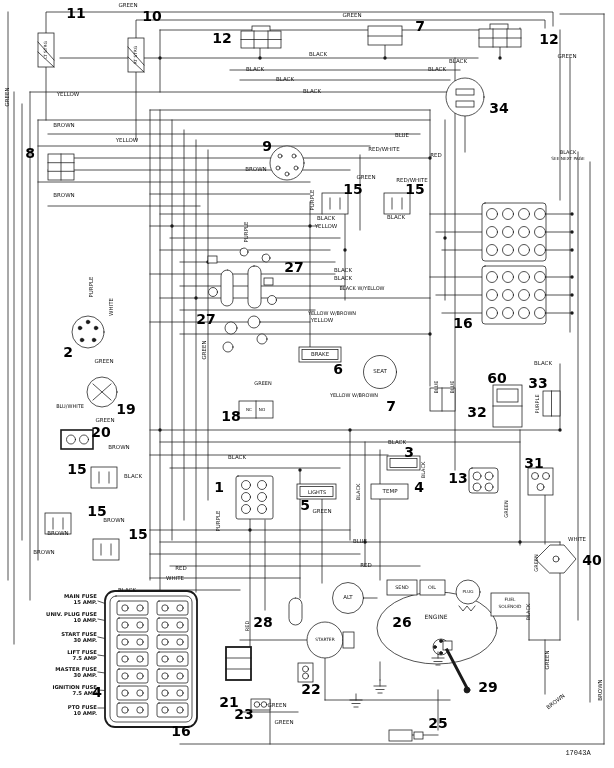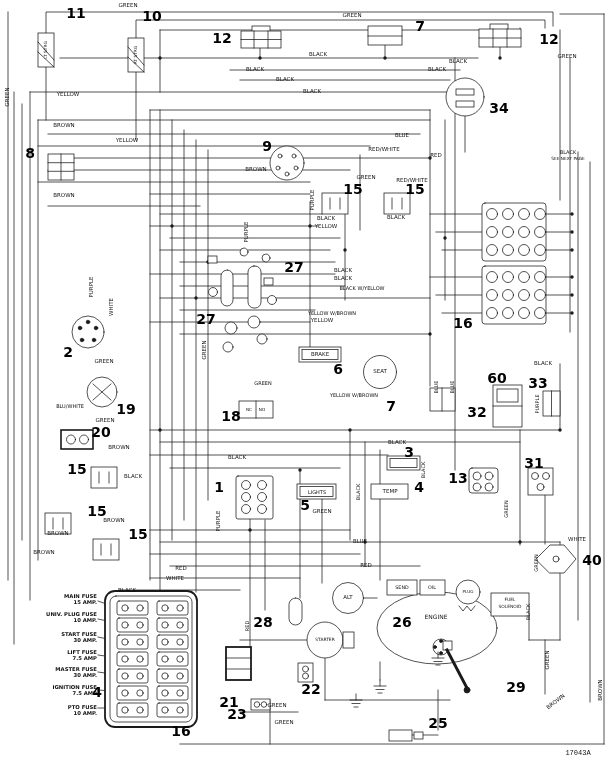--- a/index.html
+++ b/index.html
@@ -510,23 +510,23 @@
       <span class="callout" style="left: 77px; top: 469px; transform: translate(-50%, -50%);">15</span>
       <span class="callout" style="left: 97px; top: 511px; transform: translate(-50%, -50%);">15</span>
       <span class="callout" style="left: 138px; top: 534px; transform: translate(-50%, -50%);">15</span>
       <span class="callout" style="left: 592px; top: 560px; transform: translate(-50%, -50%);">40</span>
       <span class="callout" style="left: 97px; top: 692px; transform: translate(-50%, -50%);">4</span>
       <span class="callout" style="left: 181px; top: 731px; transform: translate(-50%, -50%);">16</span>
       <span class="callout" style="left: 263px; top: 622px; transform: translate(-50%, -50%); text-align: center;">28</span>
       <span class="callout" style="left: 402px; top: 622px; transform: translate(-50%, -50%);">26</span>
       <span class="callout" style="left: 229px; top: 702px; transform: translate(-50%, -50%);">21</span>
       <span class="callout" style="left: 311px; top: 689px; transform: translate(-50%, -50%);">22</span>
-      <span class="callout" style="left: 237px; top: 714px; transform: translate(-50%, -50%);">23</span>
+      <span class="callout" style="left: 244px; top: 714px; transform: translate(-50%, -50%);">23</span>
       <span class="callout" style="left: 438px; top: 723px; transform: translate(-50%, -50%);">25</span>
-      <span class="callout" style="left: 516px; top: 687px; transform: translate(-50%, -50%);">29</span>
+      <span class="callout" style="left: 488px; top: 687px; transform: translate(-50%, -50%);">29</span>
       <div class="fuse-lbl" style="left: 97px; top: 599px;">
         <div>MAIN FUSE</div>
         <div>15 AMP.</div>
       </div>
       <div class="fuse-lbl" style="left: 97px; top: 617px;">
         <div>UNIV. PLUG FUSE</div>
         <div>10 AMP.</div>
       </div>
       <div class="fuse-lbl" style="left: 97px; top: 637px;">
         <div>START FUSE</div>

